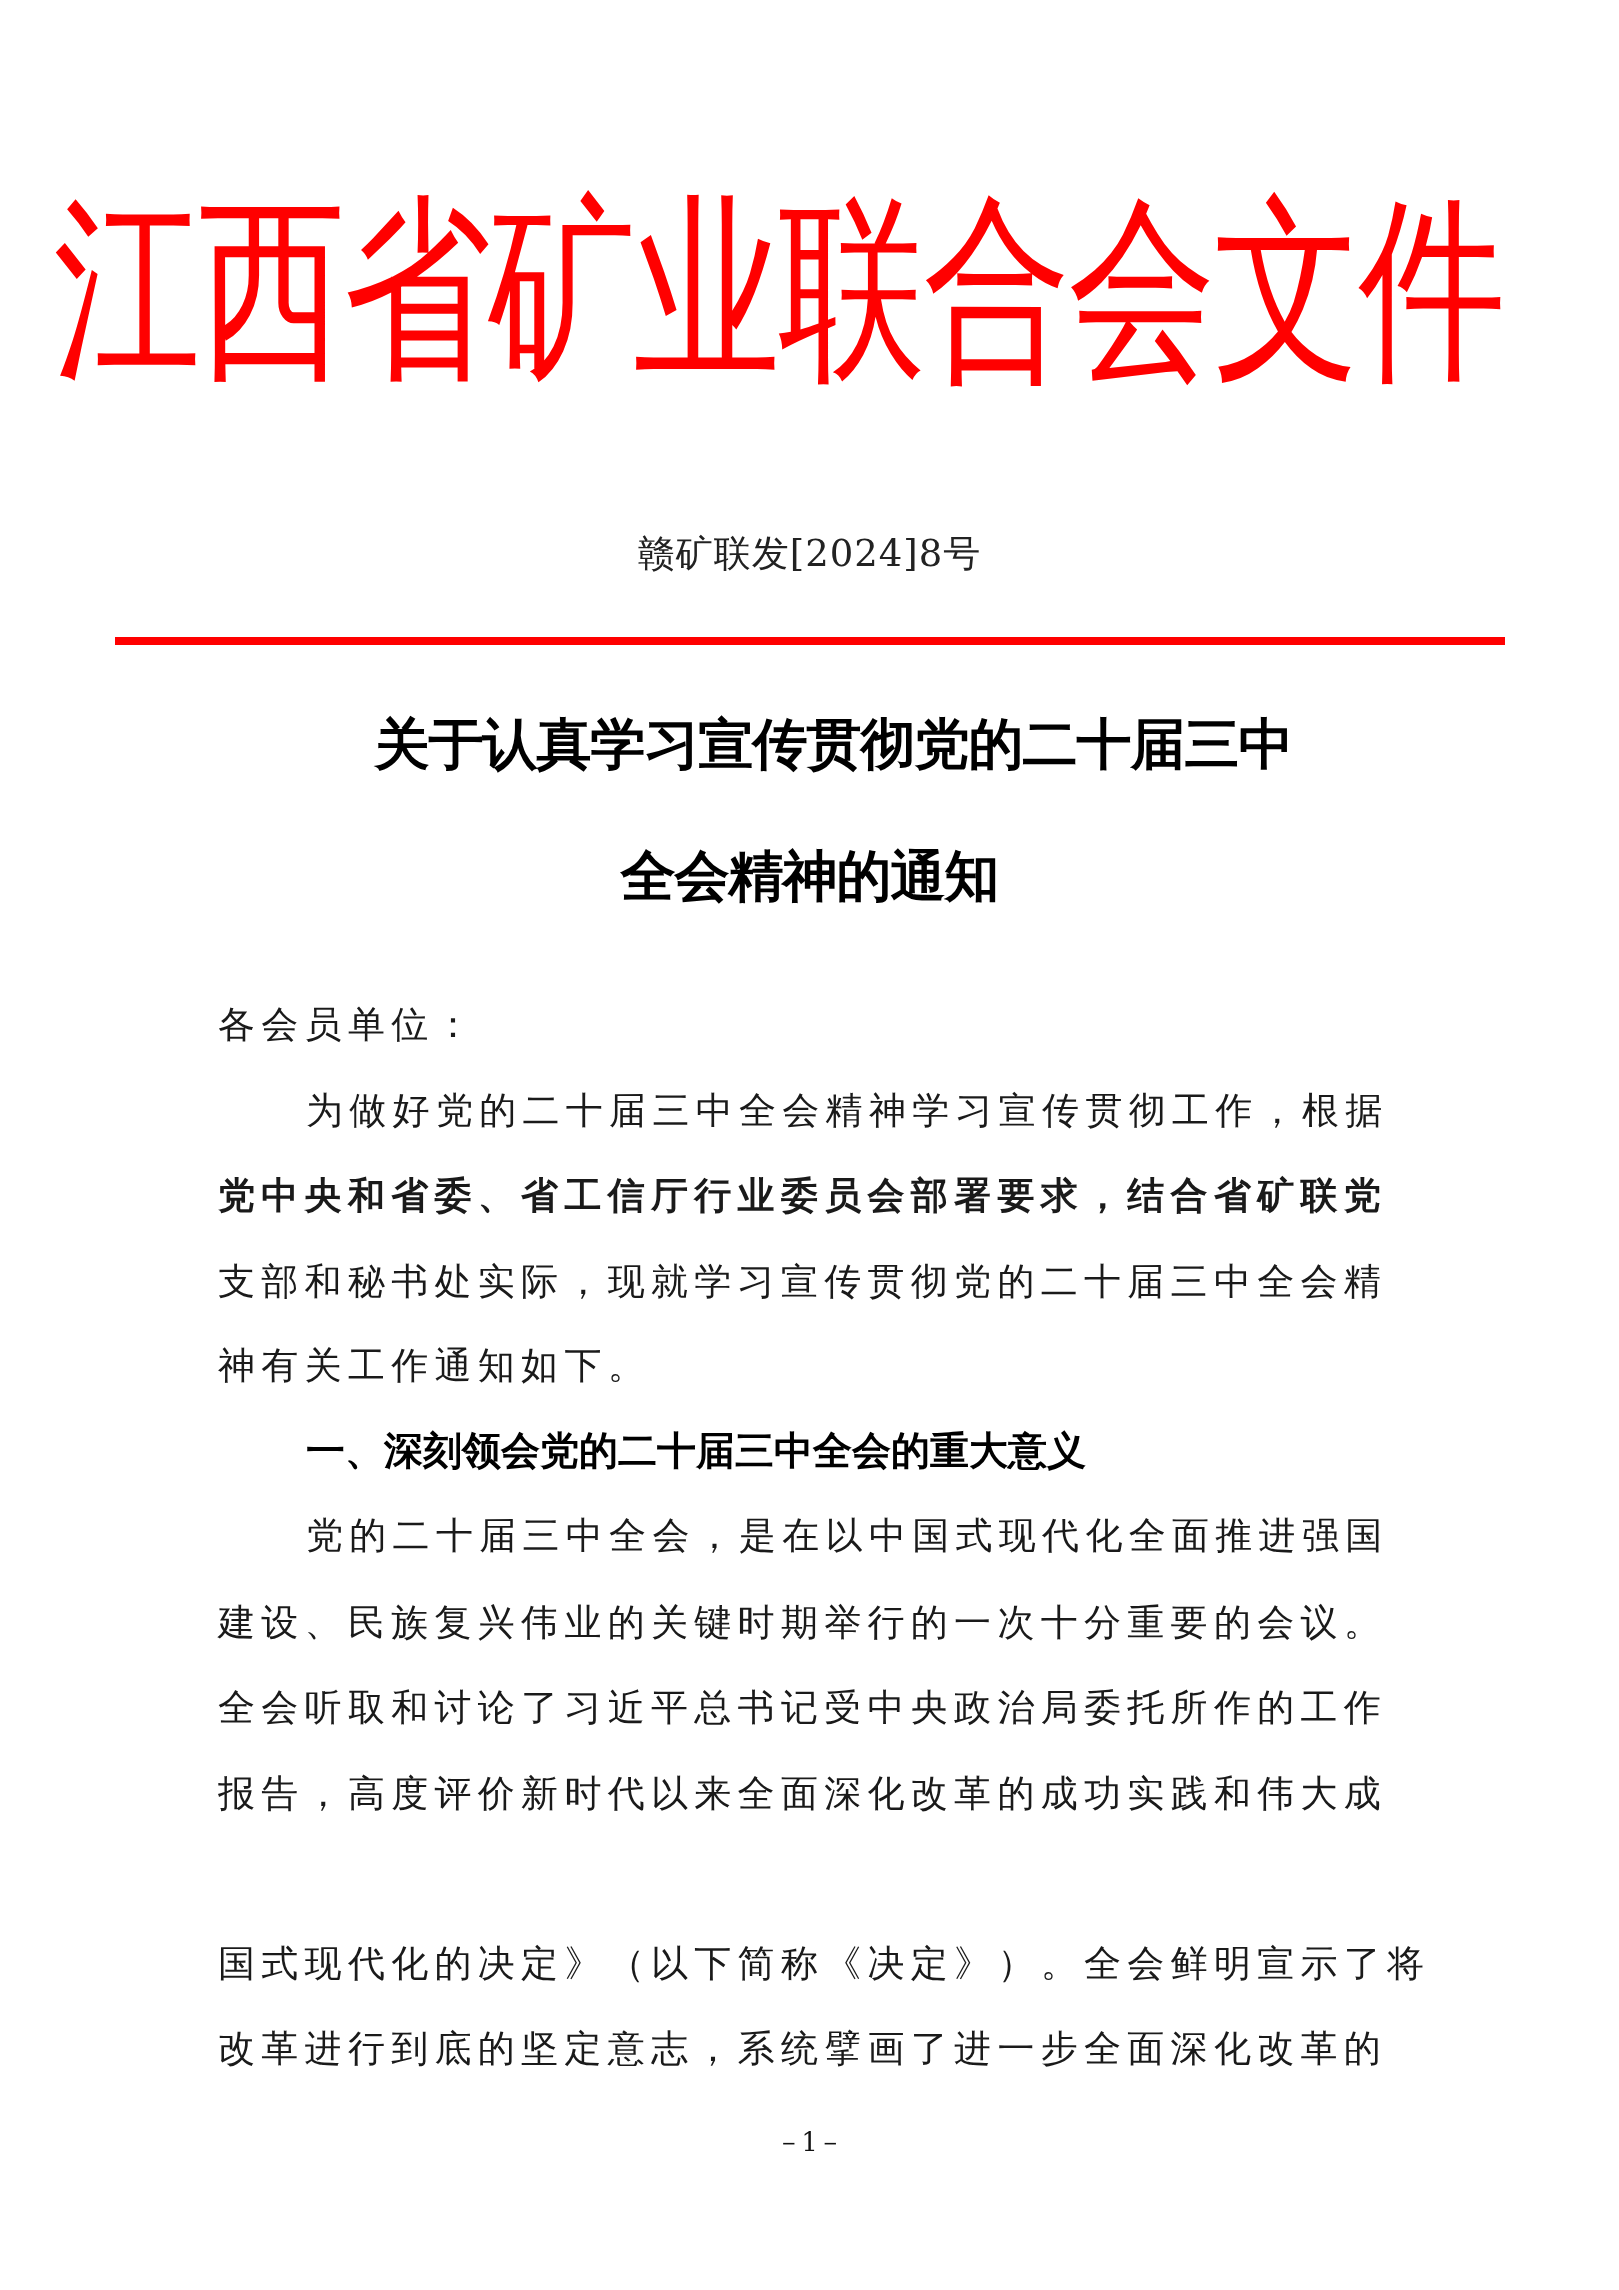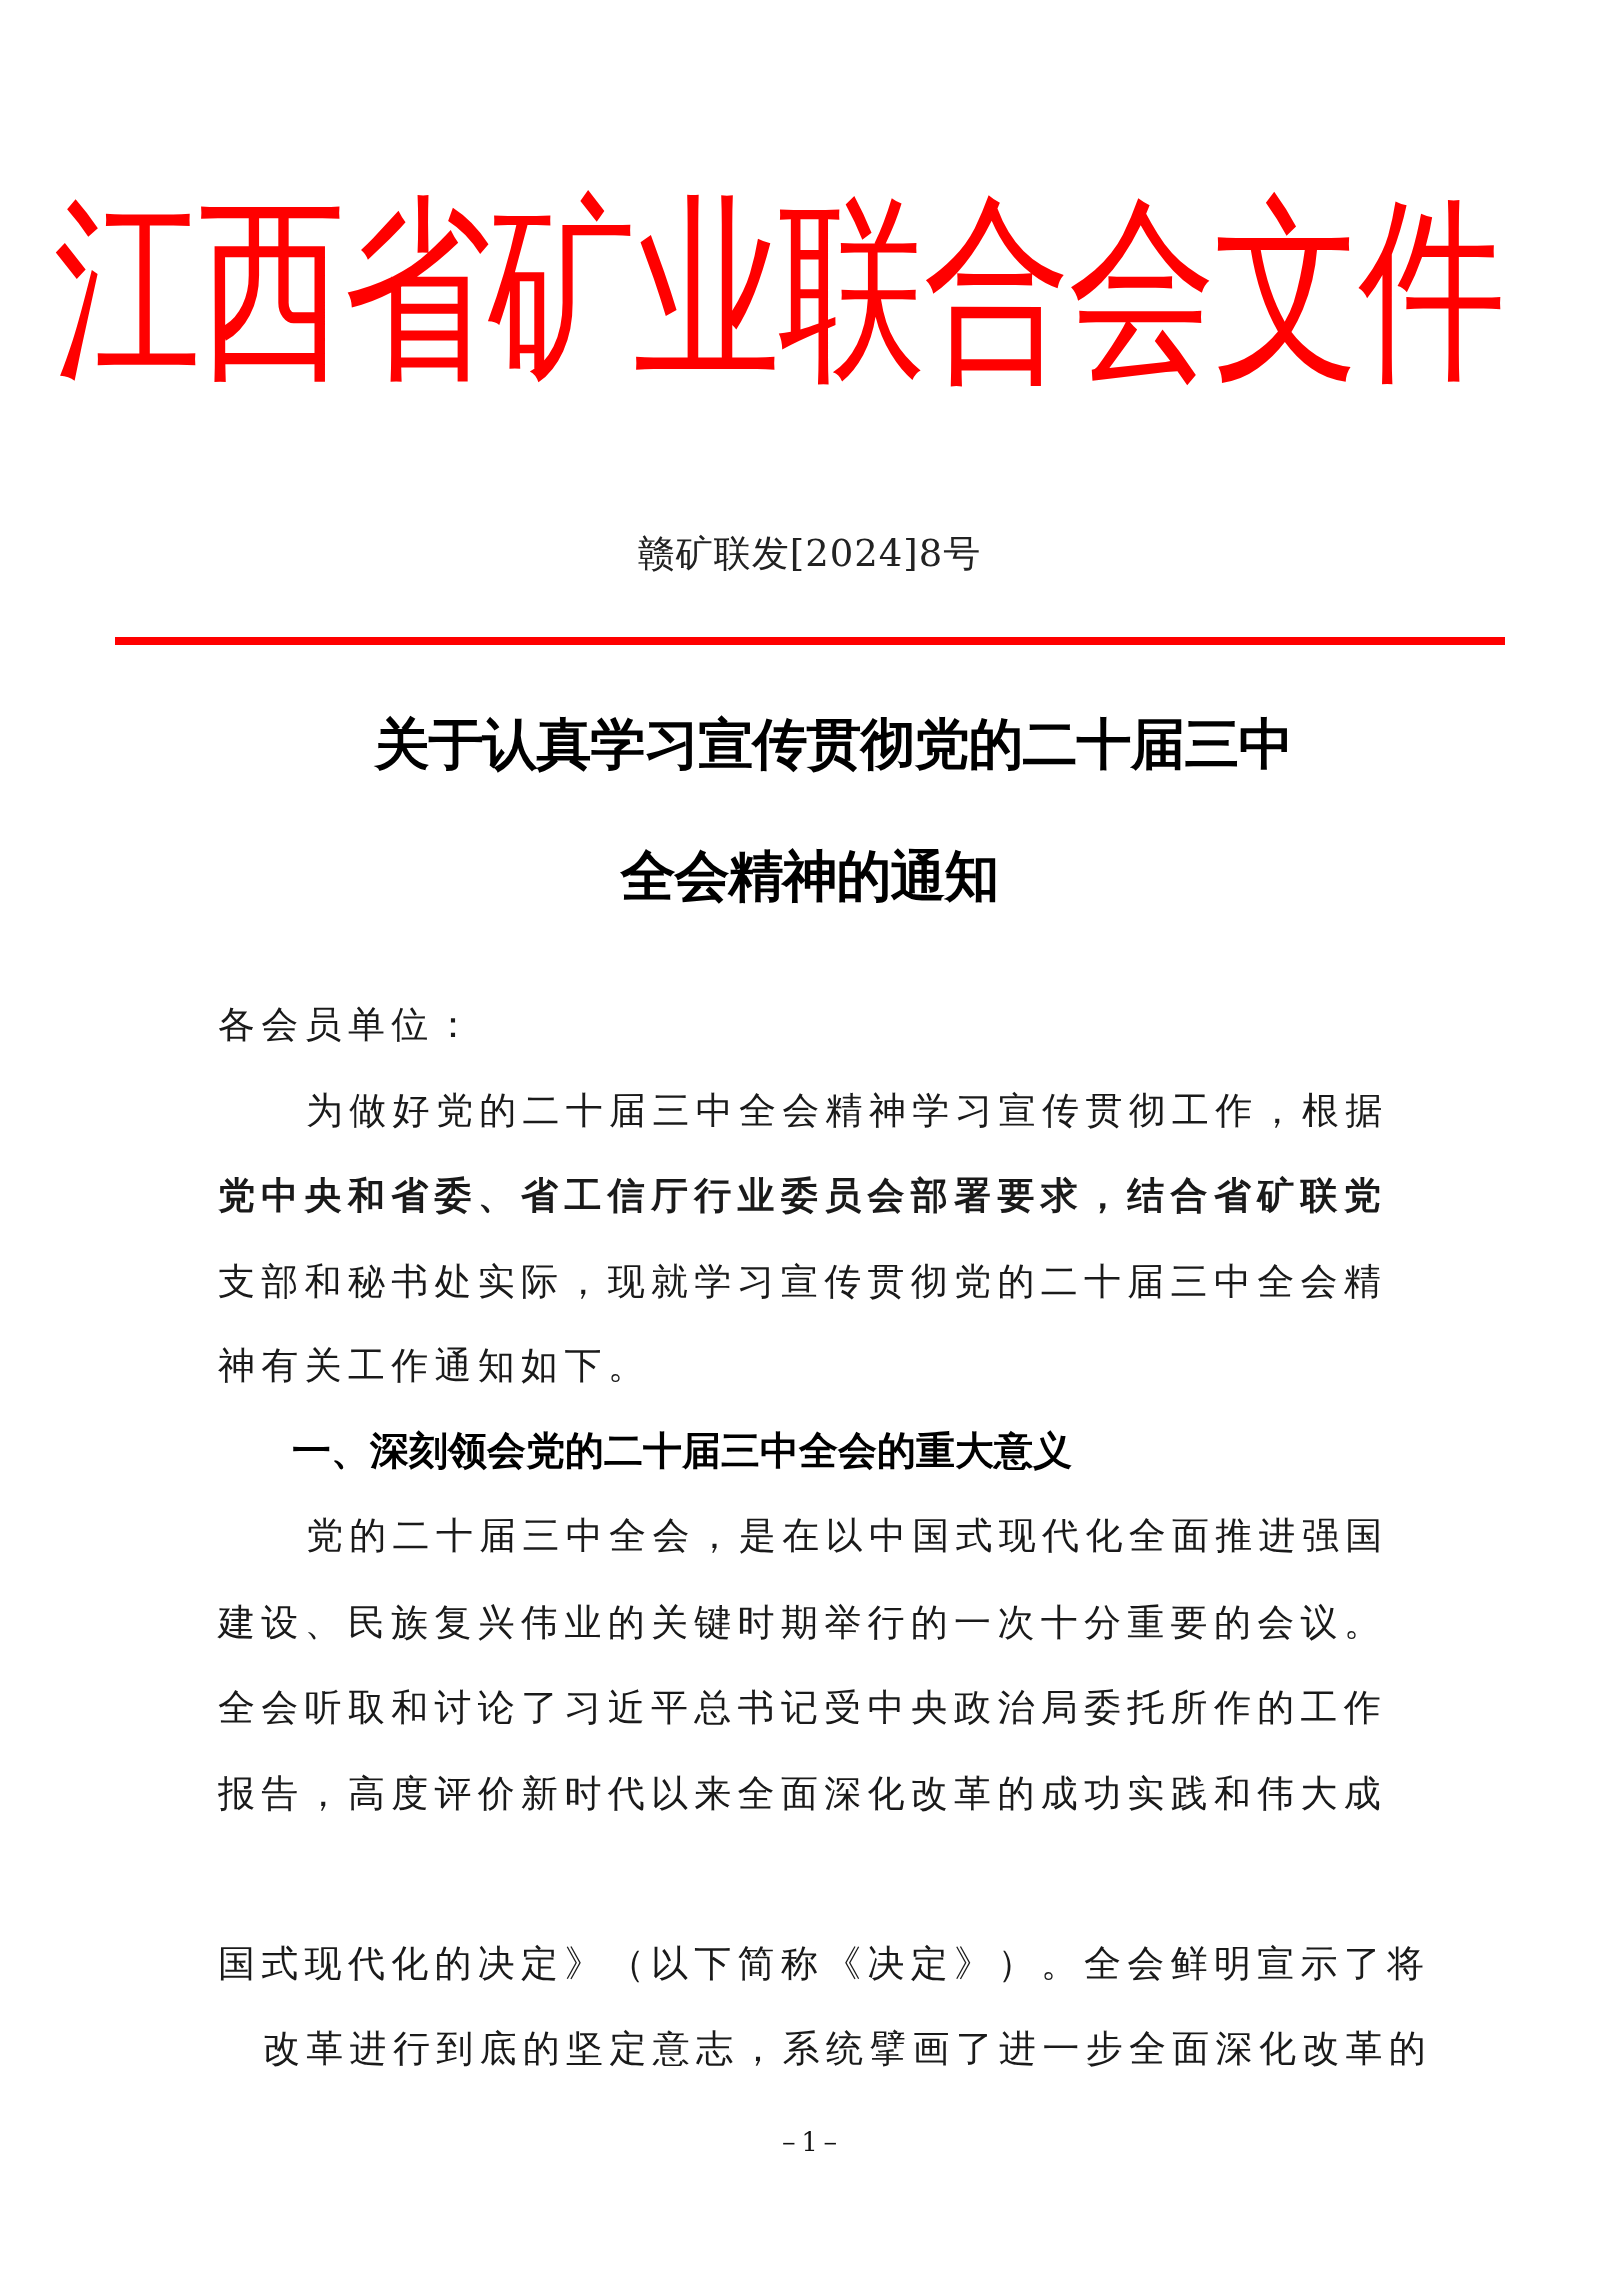--- a/index.html
+++ b/index.html
@@ -14,21 +14,21 @@
   .doc-number { position:absolute; left:0; width:1619px; top:529px; text-align:center;
                 font-size:37px; color:#222; letter-spacing:1px; }
   .red-rule { position:absolute; left:115px; top:637px; width:1390px; height:7.8px; background:#ff0000; }
   .title { position:absolute; left:0; width:1619px; text-align:center; font-weight:bold;
            font-family:"DejaVu Sans", sans-serif; font-size:55px; color:#000; letter-spacing:-1px; }
   .title.l1 { top:708px;padding-left:24px; }
   .title.l2 { top:840px; }
   .line { position:absolute; left:218px; width:1196px; font-size:37px; color:#1a1a1a;
           white-space:nowrap; letter-spacing:6.3px; font-family:"DejaVu Sans", sans-serif; }
   .line.indent { left:306px; }
-  .line.heading { left:292px; font-weight:bold; letter-spacing:0; font-size:39px; color:#000; }
+  .line.heading { left:306px; font-weight:bold; letter-spacing:0; font-size:39px; color:#000; }
   .page-number { position:absolute; left:0; width:1619px; top:2125px; text-align:center;
                  font-size:25.5px; color:#111; }
 </style>
 </head>
 <body>
 
 <div class="page">
 
   <div class="red-header">
     <span>江西省矿业联合会文件</span>
@@ -48,17 +48,17 @@
   <div class="line" style="top:1257px;">支部和秘书处实际，现就学习宣传贯彻党的二十届三中全会精</div>
   <div class="line" style="top:1341px;">神有关工作通知如下。</div>
 
   <div class="line heading" style="top:1424px;">一、深刻领会党的二十届三中全会的重大意义</div>
 
   <div class="line indent" style="top:1511px;">党的二十届三中全会，是在以中国式现代化全面推进强国</div>
   <div class="line" style="top:1598px;">建设、民族复兴伟业的关键时期举行的一次十分重要的会议。</div>
   <div class="line" style="top:1683px;">全会听取和讨论了习近平总书记受中央政治局委托所作的工作</div>
   <div class="line" style="top:1769px;">报告，高度评价新时代以来全面深化改革的成功实践和伟大成</div>
   <div class="line" style="top:1939px;">国式现代化的决定》（以下简称《决定》）。全会鲜明宣示了将</div>
-  <div class="line" style="top:2024px;margin-left:45px;">改革进行到底的坚定意志，系统擘画了进一步全面深化改革的</div>
+  <div class="line" style="top:2024px;">改革进行到底的坚定意志，系统擘画了进一步全面深化改革的</div>
 
   <div class="page-number">－1－</div>
 </div>
 
 
 </body></html>

